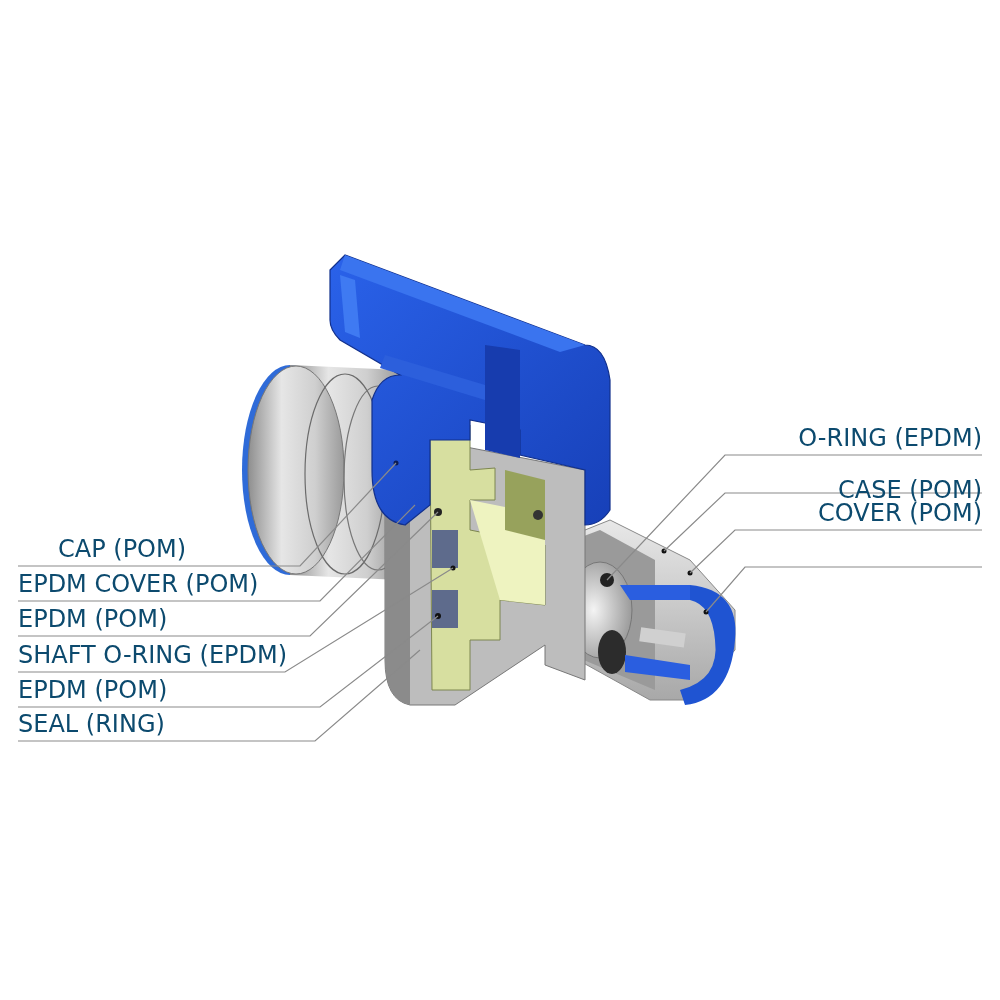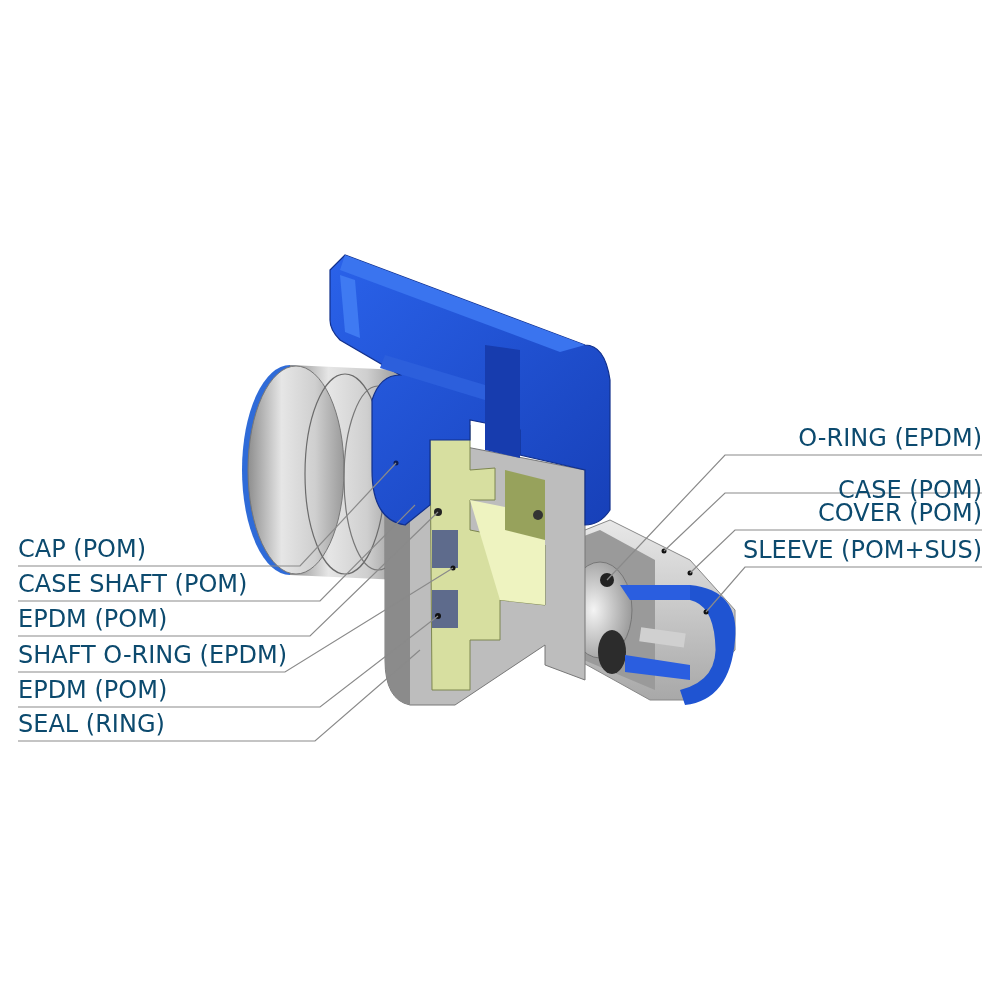--- a/index.html
+++ b/index.html
@@ -96,25 +96,24 @@
 
     <g stroke="#8a8a8a" stroke-width="1.2" fill="none">
       <polyline points="982,455 725,455 607,580"></polyline>
       <polyline points="982,493 725,493 664,551"></polyline>
       <polyline points="982,530 735,530 690,573"></polyline>
       <polyline points="982,567 745,567 706,612"></polyline>
     </g>
   </svg>
 
   
-  <div class="label left" style="top:537px;">CAP (POM)</div>
-  <div class="label left" style="top:572px;">CASE SHAFT (POM)</div>
+  <div class="label left" style="top:537px;margin-left:40px;">CAP (POM)</div>
+  <div class="label left" style="top:572px;">EPDM COVER (POM)</div>
   <div class="label left" style="top:607px;">EPDM (POM)</div>
   <div class="label left" style="top:643px;">SHAFT O-RING (EPDM)</div>
   <div class="label left" style="top:678px;">EPDM (POM)</div>
   <div class="label left" style="top:712px;">SEAL (RING)</div>
 
   
   <div class="label right" style="top:426px;">O-RING (EPDM)</div>
   <div class="label right" style="top:464px;margin-top:14px;">CASE (POM)</div>
   <div class="label right" style="top:501px;">COVER (POM)</div>
-  <div class="label right" style="top:538px;">SLEEVE (POM+SUS)</div>
 </div>
 
 </body></html>

